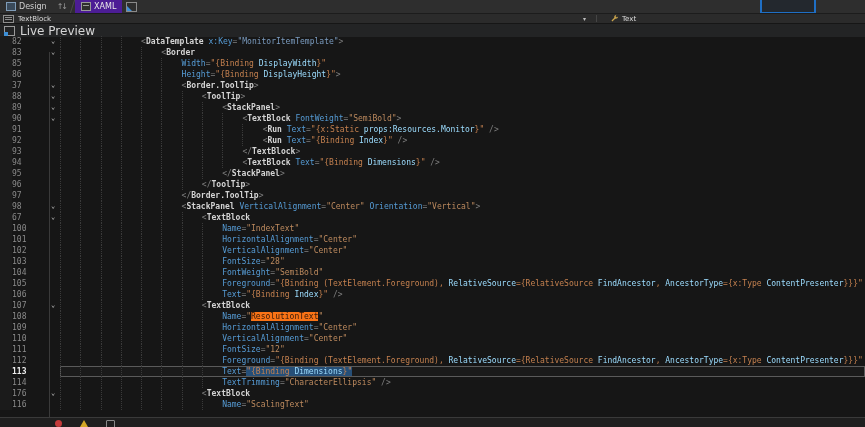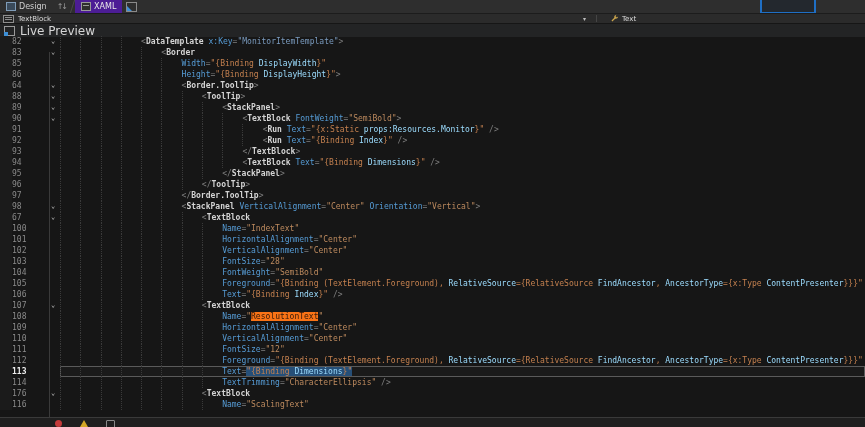--- a/index.html
+++ b/index.html
@@ -109,21 +109,21 @@
     <span>Live Preview</span>
   </div>
 
   <div id="code">
     <div id="foldline"></div>
     <div id="lines">
         <div class="line"><span class="glyph"></span><span class="num">82</span><span class="fold">⌄</span><span class="codetext"><span class="iu"></span><span class="iu"></span><span class="iu"></span><span class="iu"></span><span class="tk c-d">&lt;</span><span class="tk c-e">DataTemplate </span><span class="tk c-a">x:Key</span><span class="tk c-d">=</span><span class="tk c-vb">"MonitorItemTemplate"</span><span class="tk c-d">&gt;</span></span></div>
         <div class="line"><span class="glyph"></span><span class="num">83</span><span class="fold">⌄</span><span class="codetext"><span class="iu"></span><span class="iu"></span><span class="iu"></span><span class="iu"></span><span class="iu"></span><span class="tk c-d">&lt;</span><span class="tk c-e">Border</span></span></div>
         <div class="line"><span class="glyph"></span><span class="num">85</span><span class="fold"></span><span class="codetext"><span class="iu"></span><span class="iu"></span><span class="iu"></span><span class="iu"></span><span class="iu"></span><span class="iu"></span><span class="tk c-a">Width</span><span class="tk c-d">=</span><span class="tk c-x">"{Binding </span><span class="tk c-p">DisplayWidth</span><span class="tk c-x">}"</span></span></div>
         <div class="line"><span class="glyph"></span><span class="num">86</span><span class="fold"></span><span class="codetext"><span class="iu"></span><span class="iu"></span><span class="iu"></span><span class="iu"></span><span class="iu"></span><span class="iu"></span><span class="tk c-a">Height</span><span class="tk c-d">=</span><span class="tk c-x">"{Binding </span><span class="tk c-p">DisplayHeight</span><span class="tk c-x">}"</span><span class="tk c-d">&gt;</span></span></div>
-        <div class="line"><span class="glyph"></span><span class="num">64</span><span class="fold">⌄</span><span class="codetext"><span class="iu"></span><span class="iu"></span><span class="iu"></span><span class="iu"></span><span class="iu"></span><span class="iu"></span><span class="tk c-d">&lt;</span><span class="tk c-e">Border.ToolTip</span><span class="tk c-d">&gt;</span></span></div>
+        <div class="line"><span class="glyph"></span><span class="num">37</span><span class="fold">⌄</span><span class="codetext"><span class="iu"></span><span class="iu"></span><span class="iu"></span><span class="iu"></span><span class="iu"></span><span class="iu"></span><span class="tk c-d">&lt;</span><span class="tk c-e">Border.ToolTip</span><span class="tk c-d">&gt;</span></span></div>
         <div class="line"><span class="glyph"></span><span class="num">88</span><span class="fold">⌄</span><span class="codetext"><span class="iu"></span><span class="iu"></span><span class="iu"></span><span class="iu"></span><span class="iu"></span><span class="iu"></span><span class="iu"></span><span class="tk c-d">&lt;</span><span class="tk c-e">ToolTip</span><span class="tk c-d">&gt;</span></span></div>
         <div class="line"><span class="glyph"></span><span class="num">89</span><span class="fold">⌄</span><span class="codetext"><span class="iu"></span><span class="iu"></span><span class="iu"></span><span class="iu"></span><span class="iu"></span><span class="iu"></span><span class="iu"></span><span class="iu"></span><span class="tk c-d">&lt;</span><span class="tk c-e">StackPanel</span><span class="tk c-d">&gt;</span></span></div>
         <div class="line"><span class="glyph"></span><span class="num">90</span><span class="fold">⌄</span><span class="codetext"><span class="iu"></span><span class="iu"></span><span class="iu"></span><span class="iu"></span><span class="iu"></span><span class="iu"></span><span class="iu"></span><span class="iu"></span><span class="iu"></span><span class="tk c-d">&lt;</span><span class="tk c-e">TextBlock </span><span class="tk c-a">FontWeight</span><span class="tk c-d">=</span><span class="tk c-v">"SemiBold"</span><span class="tk c-d">&gt;</span></span></div>
         <div class="line"><span class="glyph"></span><span class="num">91</span><span class="fold"></span><span class="codetext"><span class="iu"></span><span class="iu"></span><span class="iu"></span><span class="iu"></span><span class="iu"></span><span class="iu"></span><span class="iu"></span><span class="iu"></span><span class="iu"></span><span class="iu"></span><span class="tk c-d">&lt;</span><span class="tk c-e">Run </span><span class="tk c-a">Text</span><span class="tk c-d">=</span><span class="tk c-x">"{x:Static </span><span class="tk c-p">props:Resources.Monitor</span><span class="tk c-x">}"</span><span class="tk c-d"> /&gt;</span></span></div>
         <div class="line"><span class="glyph"></span><span class="num">92</span><span class="fold"></span><span class="codetext"><span class="iu"></span><span class="iu"></span><span class="iu"></span><span class="iu"></span><span class="iu"></span><span class="iu"></span><span class="iu"></span><span class="iu"></span><span class="iu"></span><span class="iu"></span><span class="tk c-d">&lt;</span><span class="tk c-e">Run </span><span class="tk c-a">Text</span><span class="tk c-d">=</span><span class="tk c-x">"{Binding </span><span class="tk c-p">Index</span><span class="tk c-x">}"</span><span class="tk c-d"> /&gt;</span></span></div>
         <div class="line"><span class="glyph"></span><span class="num">93</span><span class="fold"></span><span class="codetext"><span class="iu"></span><span class="iu"></span><span class="iu"></span><span class="iu"></span><span class="iu"></span><span class="iu"></span><span class="iu"></span><span class="iu"></span><span class="iu"></span><span class="tk c-d">&lt;/</span><span class="tk c-e">TextBlock</span><span class="tk c-d">&gt;</span></span></div>
         <div class="line"><span class="glyph"></span><span class="num">94</span><span class="fold"></span><span class="codetext"><span class="iu"></span><span class="iu"></span><span class="iu"></span><span class="iu"></span><span class="iu"></span><span class="iu"></span><span class="iu"></span><span class="iu"></span><span class="iu"></span><span class="tk c-d">&lt;</span><span class="tk c-e">TextBlock </span><span class="tk c-a">Text</span><span class="tk c-d">=</span><span class="tk c-x">"{Binding </span><span class="tk c-p">Dimensions</span><span class="tk c-x">}"</span><span class="tk c-d"> /&gt;</span></span></div>
         <div class="line"><span class="glyph"></span><span class="num">95</span><span class="fold"></span><span class="codetext"><span class="iu"></span><span class="iu"></span><span class="iu"></span><span class="iu"></span><span class="iu"></span><span class="iu"></span><span class="iu"></span><span class="iu"></span><span class="tk c-d">&lt;/</span><span class="tk c-e">StackPanel</span><span class="tk c-d">&gt;</span></span></div>
         <div class="line"><span class="glyph"></span><span class="num">96</span><span class="fold"></span><span class="codetext"><span class="iu"></span><span class="iu"></span><span class="iu"></span><span class="iu"></span><span class="iu"></span><span class="iu"></span><span class="iu"></span><span class="tk c-d">&lt;/</span><span class="tk c-e">ToolTip</span><span class="tk c-d">&gt;</span></span></div>
         <div class="line"><span class="glyph"></span><span class="num">97</span><span class="fold"></span><span class="codetext"><span class="iu"></span><span class="iu"></span><span class="iu"></span><span class="iu"></span><span class="iu"></span><span class="iu"></span><span class="tk c-d">&lt;/</span><span class="tk c-e">Border.ToolTip</span><span class="tk c-d">&gt;</span></span></div>

